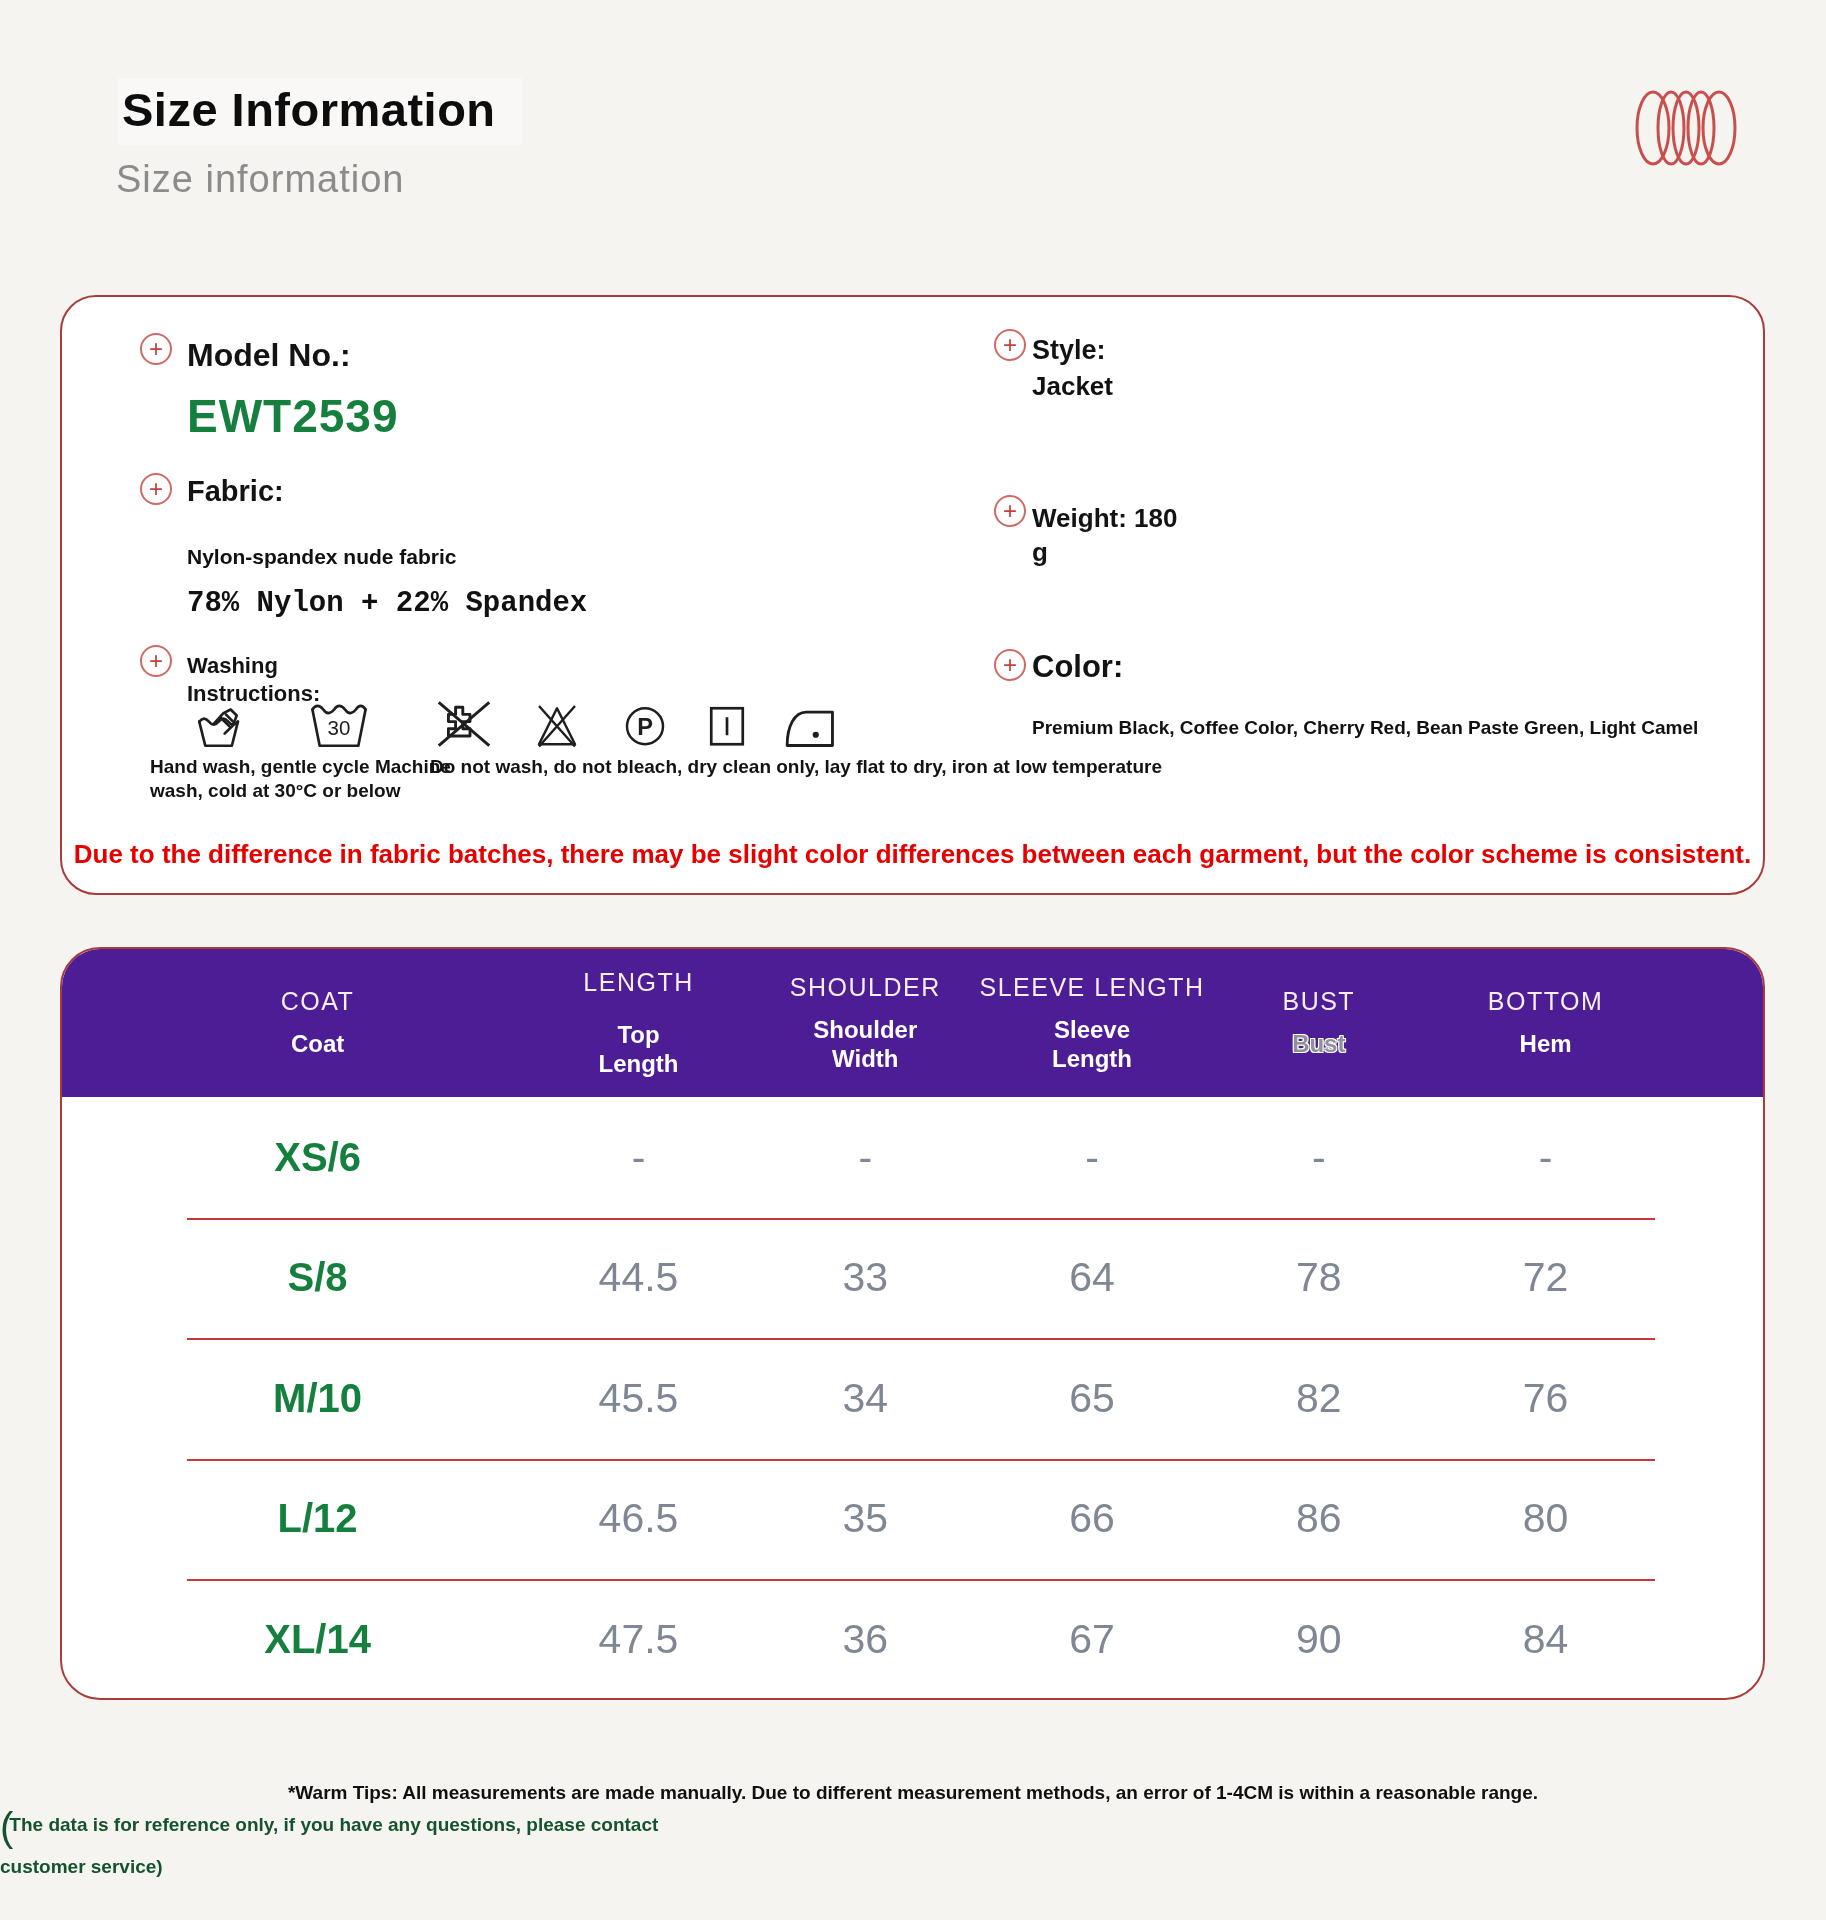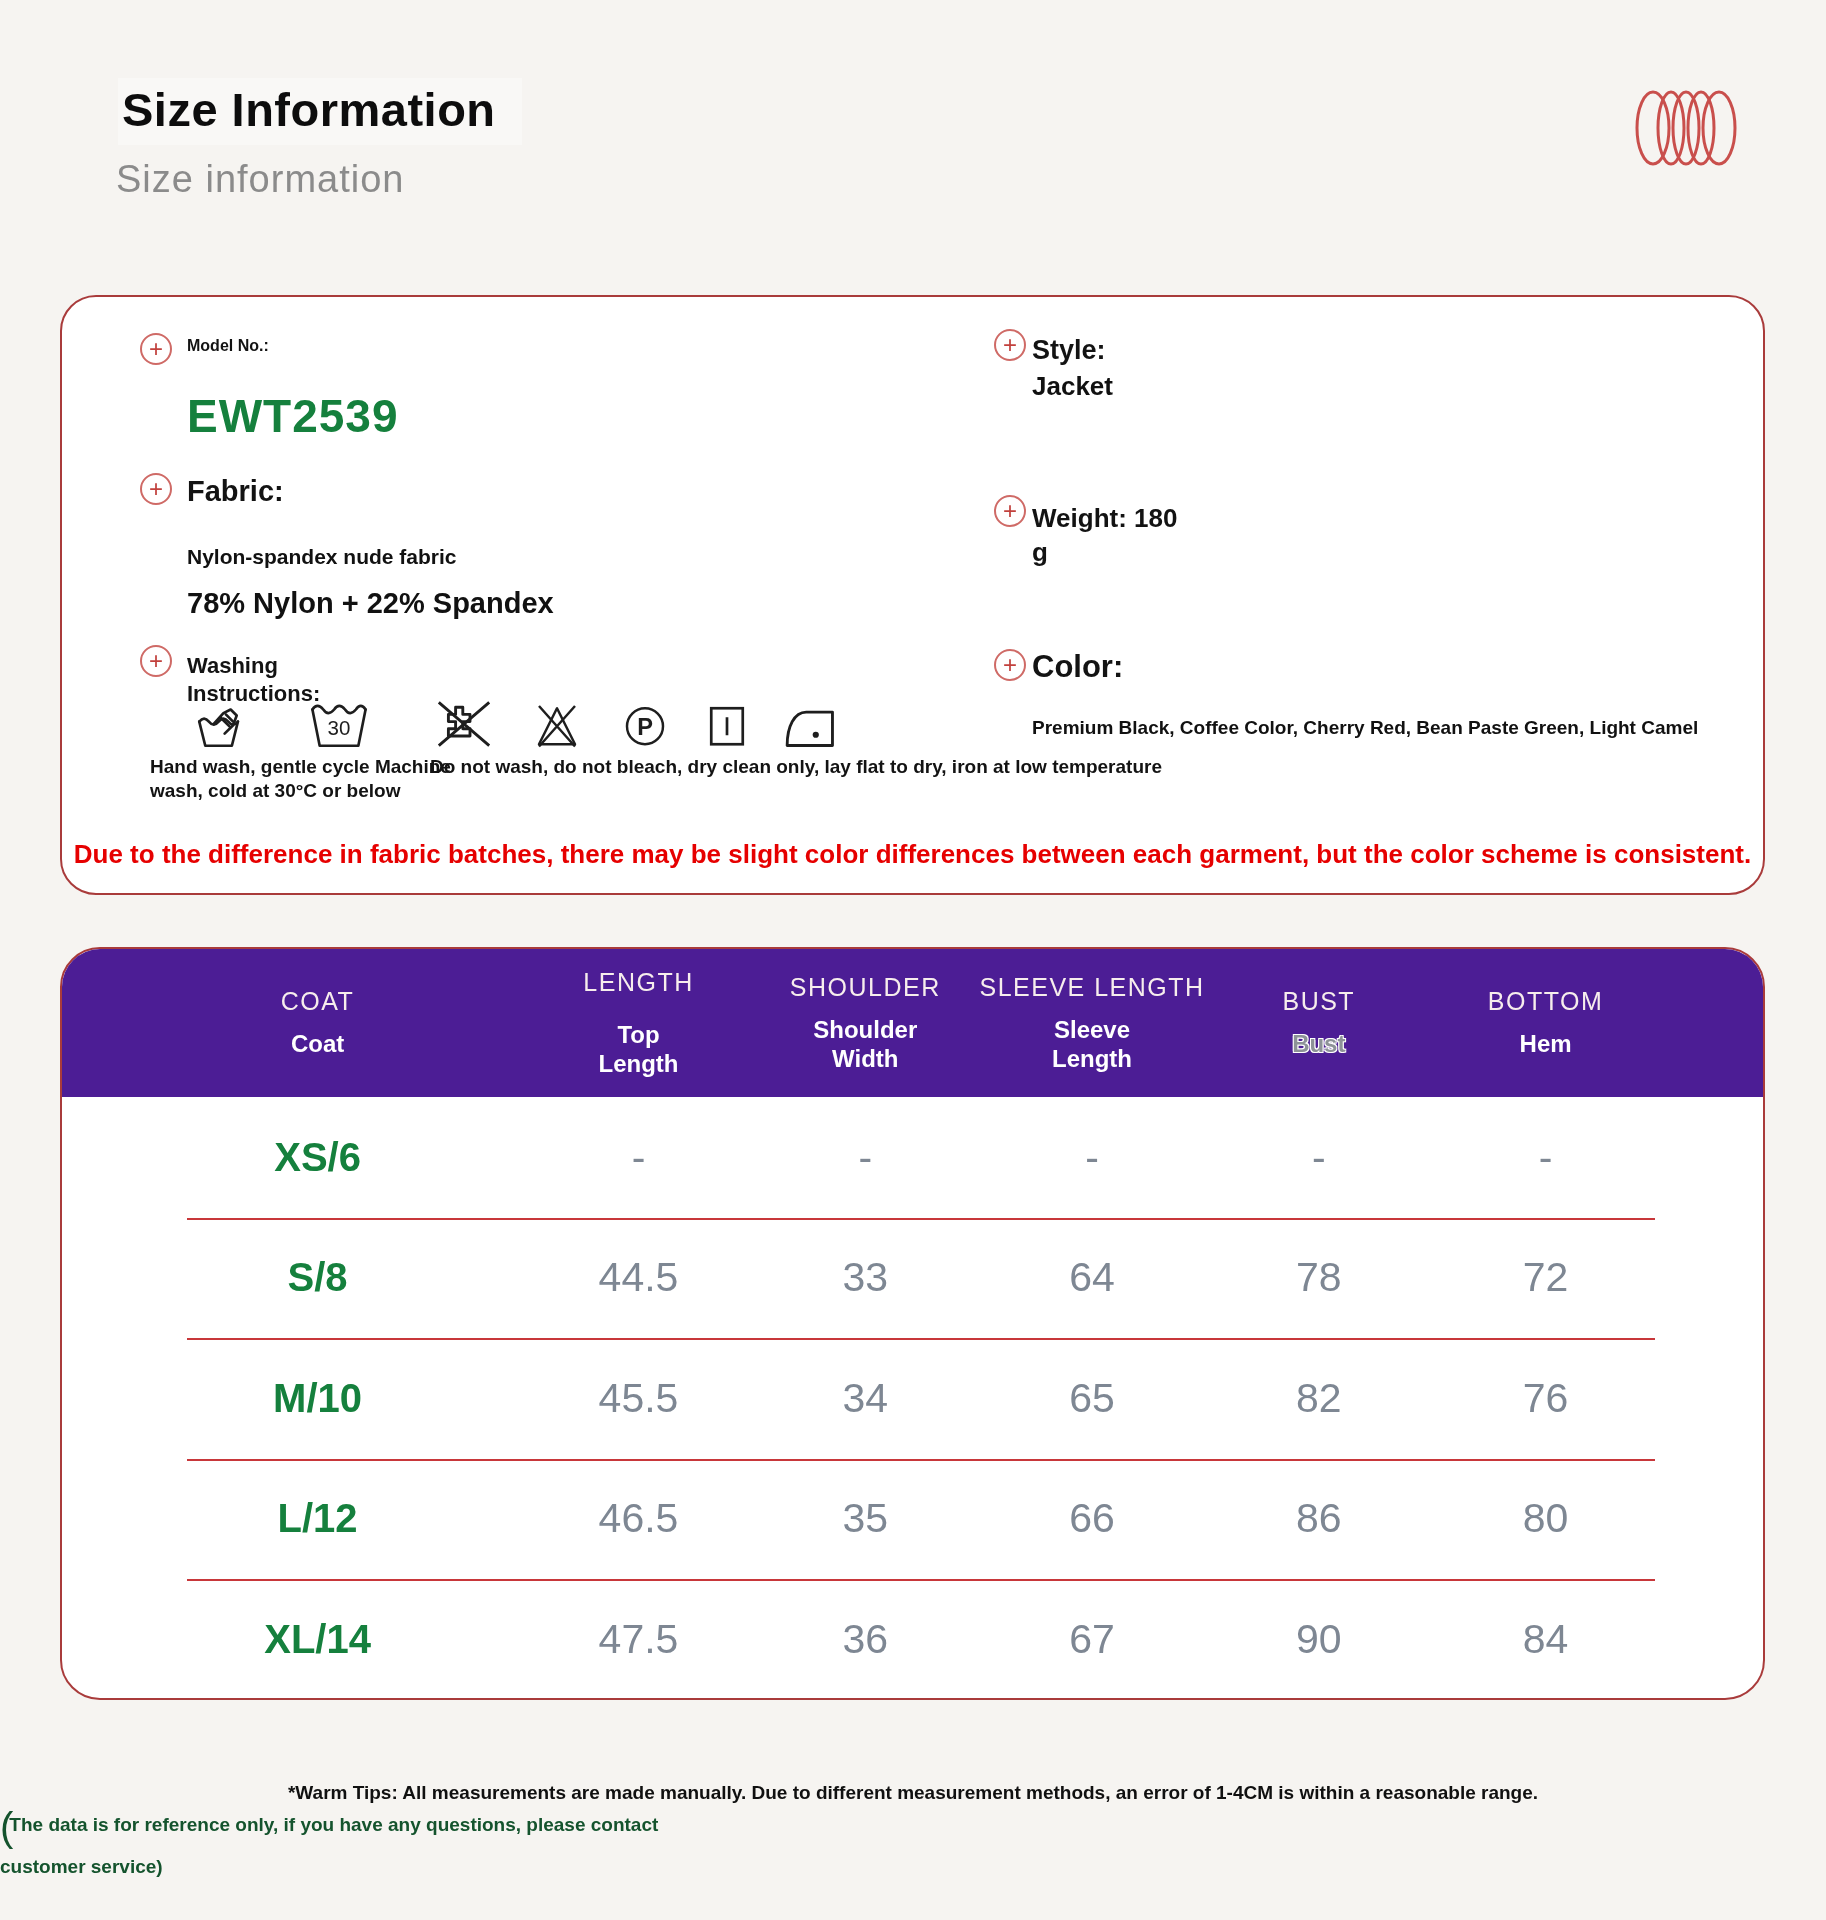--- a/index.html
+++ b/index.html
@@ -35,25 +35,25 @@
   }
   .plus-badge {
     position:absolute;
     width:32px; height:32px;
     border:2px solid #cf6a66; border-radius:50%;
     color:#c2413d; font-size:24px; line-height:28px;
     text-align:center; font-weight:400;
   }
   .lbl  { position:absolute; font-weight:700; color:#131313; }
 
-  .model-label   { left:125px; top:40px;  font-size:16px;text-align:center; }
+  .model-label   { left:125px; top:40px;  font-size:32px;text-align:center; }
   .model-value   { position:absolute; left:125px; top:92px;  font-size:46px; font-weight:700; color:#15803d; letter-spacing:1px; }
   .fabric-label  { left:125px; top:178px; font-size:29px; }
   .fabric-desc   { position:absolute; left:125px; top:248px; font-size:21px; font-weight:700; }
-  .fabric-comp   { position:absolute; left:125px; top:290px; font-size:29px; font-weight:700; }
+  .fabric-comp   { position:absolute; left:125px; top:290px; font-size:29px; font-weight:700;font-family:Liberation Mono, monospace; }
   .washing-label { left:125px; top:355px; font-size:22px; line-height:1.28; width:220px; }
 
   .style-label   { left:970px; top:38px;  font-size:27px; }
   .style-value   { position:absolute; left:970px; top:74px; font-size:26px; font-weight:700; }
   .weight-label  { left:970px; top:205px; font-size:26px; line-height:1.3; width:220px; }
   .color-label   { left:970px; top:352px; font-size:31px; }
   .color-value   { position:absolute; left:970px; top:420px; font-size:19px; font-weight:700; }
 
   .icon-plus-1 { left:78px;  top:36px; }
   .icon-plus-2 { left:78px;  top:176px; }

